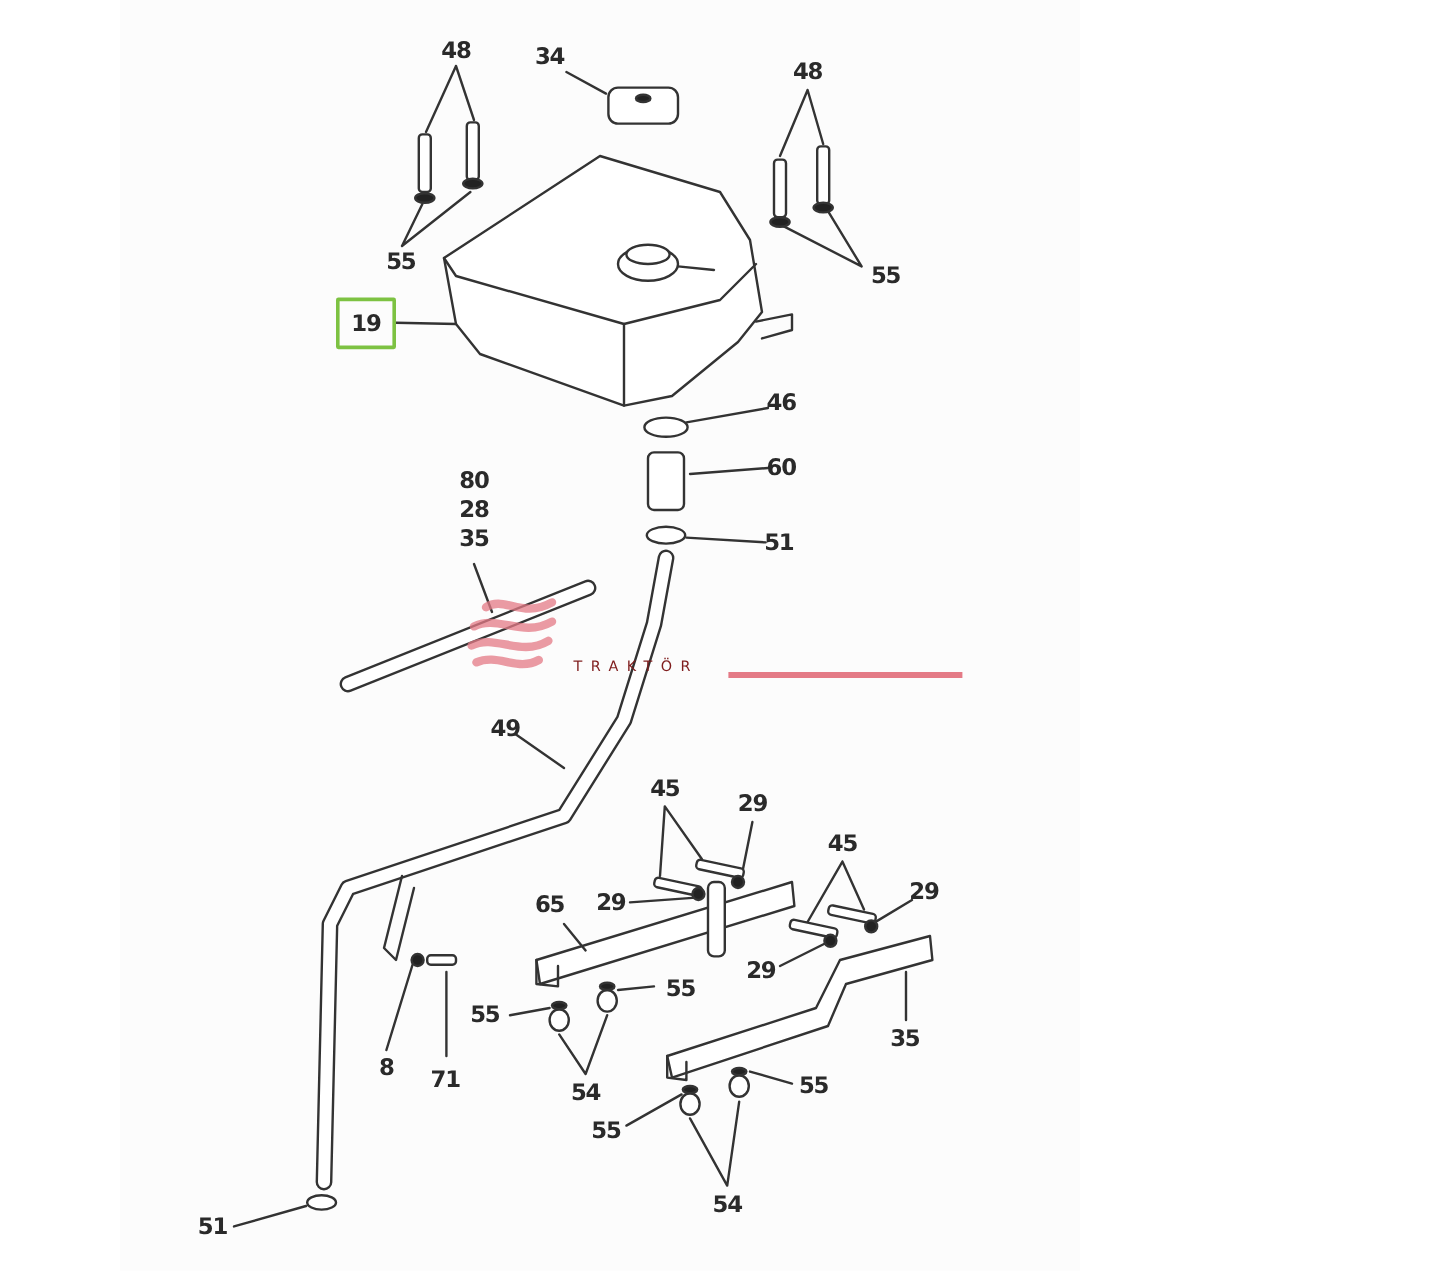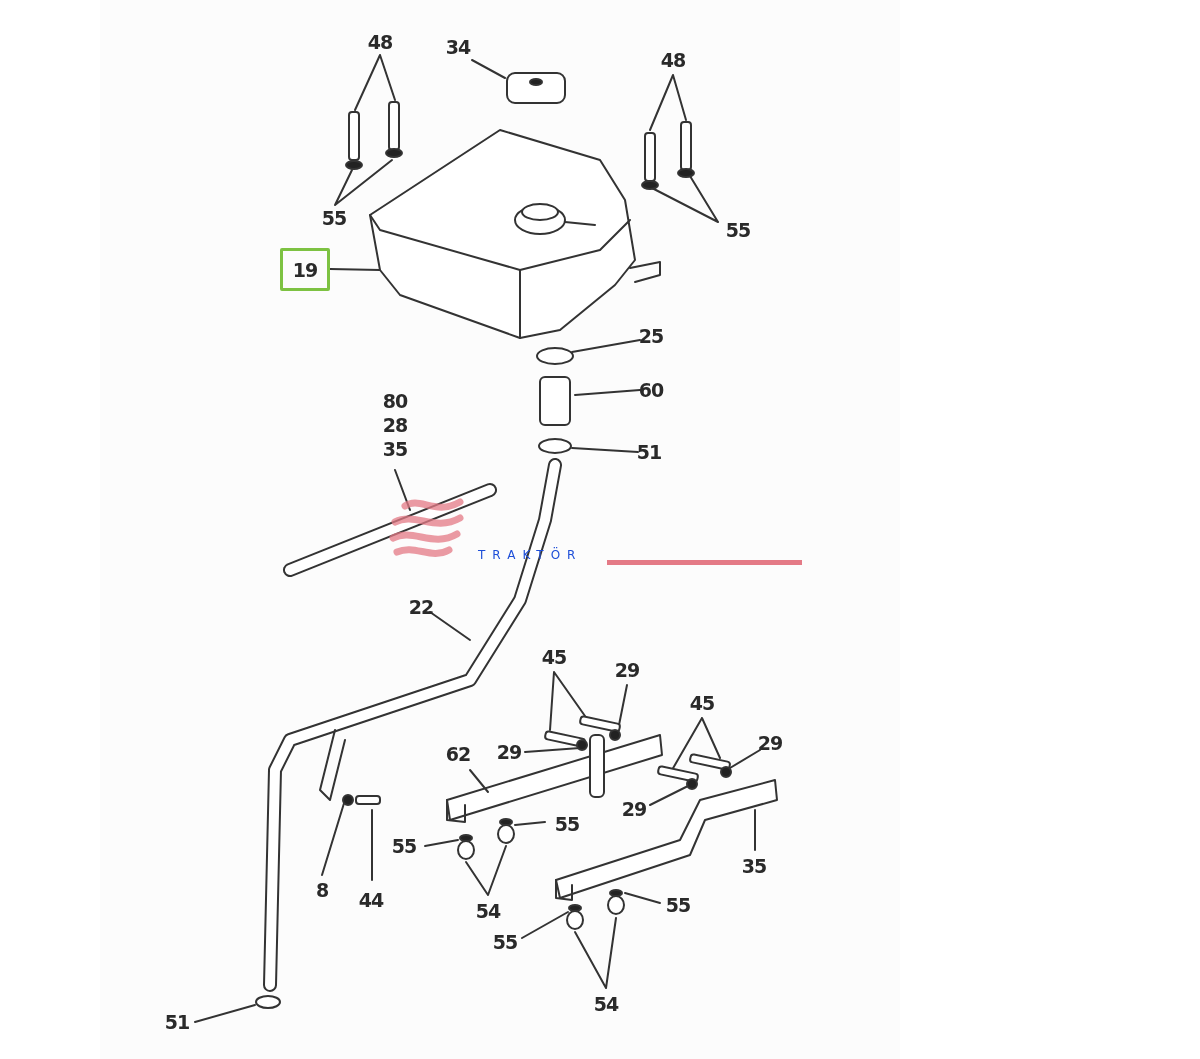--- a/index.html
+++ b/index.html
@@ -3,21 +3,21 @@
 <meta charset="utf-8">
 <style>
   html,body{margin:0;padding:0;background:#ffffff;}
   body{width:1200px;height:1059px;position:relative;overflow:hidden;font-family:"Liberation Sans",sans-serif;}
   .canvas{position:absolute;left:100px;top:0;width:800px;height:1059px;background:#fcfcfc;}
   svg.diagram{position:absolute;left:0;top:0;width:1200px;height:1059px;}
   .lbl{position:absolute;font-family:"DejaVu Sans",sans-serif;font-weight:bold;font-size:19px;color:#2a2a2a;letter-spacing:-1px;transform:translate(-50%,-50%);white-space:nowrap;}
   .hl{position:absolute;left:280px;top:248px;width:50px;height:43px;border:3px solid #7dc242;box-sizing:border-box;border-radius:2px;}
   .logo{position:absolute;left:385px;top:488px;width:430px;height:80px;}
   .logo-text{position:absolute;left:93px;top:-10px;font-family:"DejaVu Sans",sans-serif;font-weight:bold;font-size:62px;color:#5d6e94;opacity:.9;letter-spacing:-1px;}
-  .logo-sub{position:absolute;left:93px;top:60px;font-family:"DejaVu Sans",sans-serif;font-size:12px;letter-spacing:7px;color:#1d4ed8;}
+  .logo-sub{position:absolute;left:93px;top:60px;font-family:"DejaVu Sans",sans-serif;font-size:12px;letter-spacing:7px;color:#7f1d1d;}
   .logo-bar{position:absolute;left:222px;top:72px;width:195px;height:5px;background:#e47a86;}
 </style>
 </head>
 <body>
 
 <div class="canvas"></div>
 
 <svg class="diagram" viewBox="0 0 1200 1059">
   <g fill="none" stroke="#333" stroke-width="2" stroke-linejoin="round" stroke-linecap="round">
 
@@ -120,39 +120,39 @@
 </svg>
 
 <div class="hl"></div>
 
 <div class="lbl" style="left:380px;top:42px">48</div>
 <div class="lbl" style="left:458px;top:47px">34</div>
 <div class="lbl" style="left:673px;top:60px">48</div>
 <div class="lbl" style="left:334px;top:218px">55</div>
 <div class="lbl" style="left:738px;top:230px">55</div>
 <div class="lbl" style="left:305px;top:270px">19</div>
-<div class="lbl" style="left:651px;top:336px">25</div>
+<div class="lbl" style="left:651px;top:336px">46</div>
 <div class="lbl" style="left:651px;top:390px">60</div>
 <div class="lbl" style="left:395px;top:401px">80</div>
 <div class="lbl" style="left:395px;top:425px">28</div>
 <div class="lbl" style="left:395px;top:449px">35</div>
 <div class="lbl" style="left:649px;top:452px">51</div>
-<div class="lbl" style="left:421px;top:607px">22</div>
+<div class="lbl" style="left:421px;top:607px">49</div>
 <div class="lbl" style="left:554px;top:657px">45</div>
 <div class="lbl" style="left:627px;top:670px">29</div>
 <div class="lbl" style="left:702px;top:703px">45</div>
 <div class="lbl" style="left:509px;top:752px">29</div>
 <div class="lbl" style="left:770px;top:743px">29</div>
-<div class="lbl" style="left:458px;top:754px">62</div>
+<div class="lbl" style="left:458px;top:754px">65</div>
 <div class="lbl" style="left:634px;top:809px">29</div>
 <div class="lbl" style="left:567px;top:824px">55</div>
 <div class="lbl" style="left:404px;top:846px">55</div>
 <div class="lbl" style="left:754px;top:866px">35</div>
 <div class="lbl" style="left:322px;top:890px">8</div>
-<div class="lbl" style="left:371px;top:900px">44</div>
+<div class="lbl" style="left:371px;top:900px">71</div>
 <div class="lbl" style="left:678px;top:905px">55</div>
 <div class="lbl" style="left:488px;top:911px">54</div>
 <div class="lbl" style="left:505px;top:942px">55</div>
 <div class="lbl" style="left:606px;top:1004px">54</div>
 <div class="lbl" style="left:177px;top:1022px">51</div>
 
 <div class="logo">
   <svg width="90" height="80" viewBox="0 0 90 80" style="position:absolute;left:0;top:0;opacity:.75">
     <g fill="none" stroke="#e47a86" stroke-width="7" stroke-linecap="round">
       <path d="M20 18 C35 8, 50 28, 75 14"></path>

